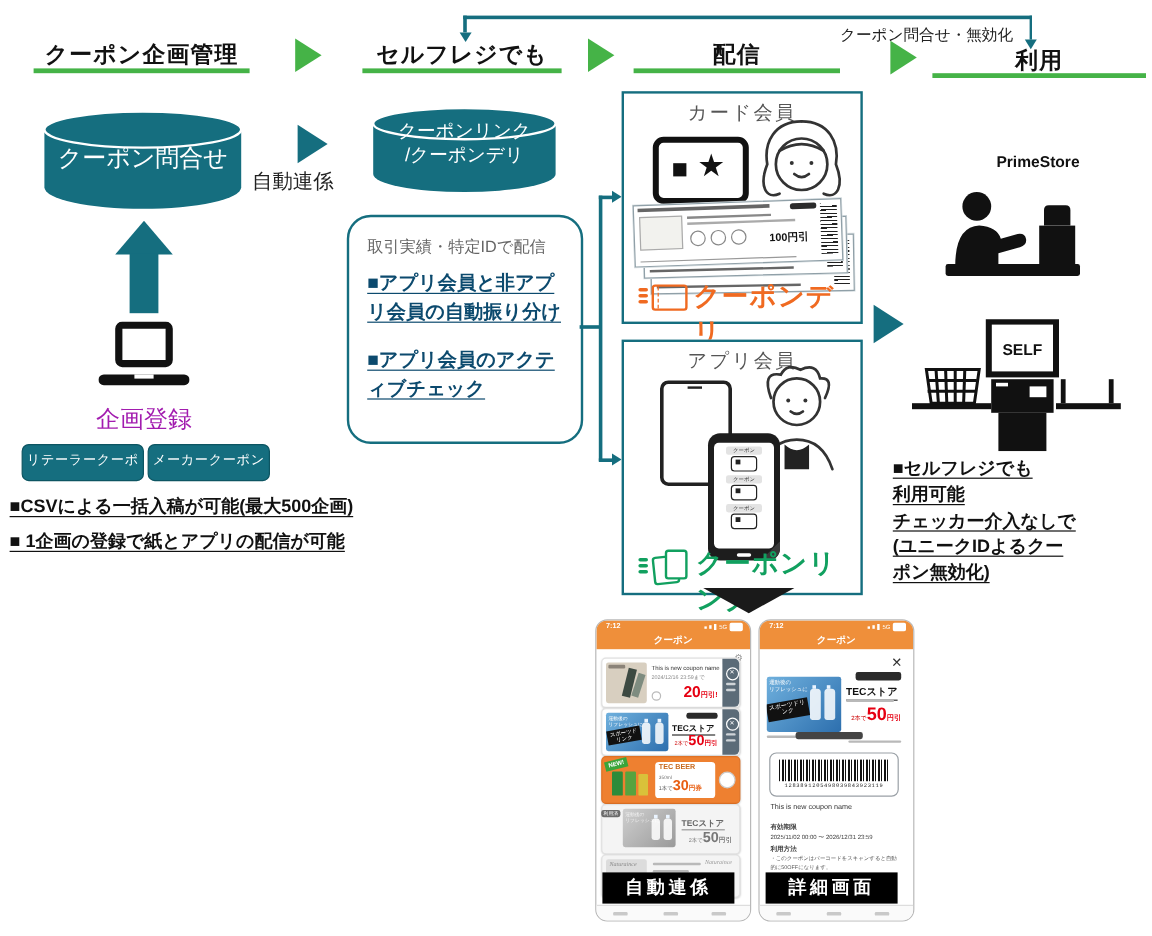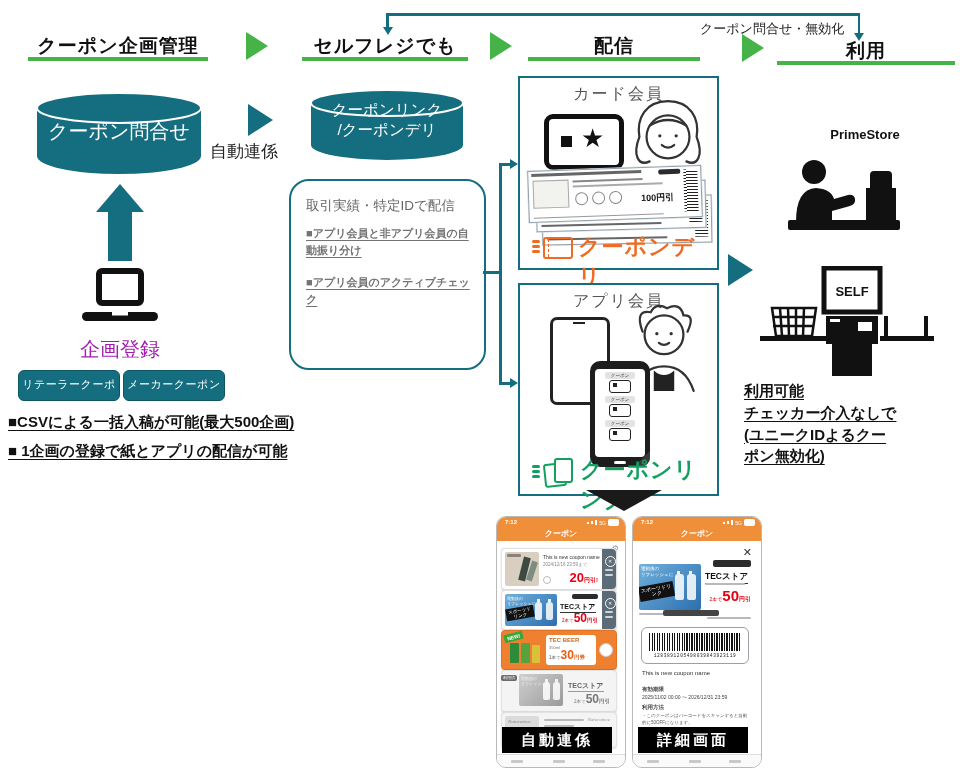--- a/index.html
+++ b/index.html
@@ -20,21 +20,21 @@
   
   .up-arrow-stem{position:absolute;width:24px;background:#156e7f;}
   .up-arrow-head{position:absolute;width:0;height:0;border-left:24px solid transparent;border-right:24px solid transparent;border-bottom:28px solid #156e7f;}
   .reg-label{position:absolute;font-size:20px;color:#a21caf;text-align:center;}
   .tealbtn{position:absolute;height:29px;background:#156e7f;border:1px solid #0d5562;border-radius:6px;color:#fff;
            font-size:11px;text-align:center;line-height:27px;letter-spacing:0.5px;}
   .note{position:absolute;font-size:15px;font-weight:bold;color:#111;text-decoration:underline;text-underline-offset:3px;}
   
   .mgmt-box{position:absolute;border:2.5px solid #156e7f;border-radius:20px;background:#fff;}
   .mgmt-head{font-size:13.5px;color:#666;margin:16px 12px 10px 15px;}
-  .mgmt-item{font-size:11px;font-weight:bold;color:#737373;text-decoration:underline;text-underline-offset:3px;
+  .mgmt-item{font-size:16px;font-weight:bold;color:#0c4a6e;text-decoration:underline;text-underline-offset:3px;
              margin:4px 10px 16px 15px;line-height:1.5;width:168px;}
   
   .dist-box{position:absolute;border:2px solid #156e7f;background:#fff;}
   .dist-title{position:absolute;width:100%;top:6px;text-align:center;font-size:16px;color:#555;letter-spacing:2px;}
   .card-icon{position:absolute;border:5px solid #111;border-radius:9px;background:#fff;}
   .paper{position:absolute;background:#fff;border:1px solid #90a0a8;box-shadow:0 0 0 0.5px #cfd8dc;}
   .pbar{position:absolute;background:#666;}
   .barcode-h{position:absolute;background:repeating-linear-gradient(0deg,#222 0 1px,#fff 1px 3px);}
   .deli-text{font-size:22px;font-weight:bold;color:#f06a21;letter-spacing:1px;}
   .link-text{font-size:22px;font-weight:bold;color:#11a05f;letter-spacing:1px;}
@@ -266,20 +266,21 @@
       <path d="M14 42 L58 42 L54 70 L18 70 Z"></path>
       <line x1="22" y1="42" x2="24" y2="70"></line>
         <line x1="30" y1="42" x2="31" y2="70"></line>
       <line x1="38" y1="42" x2="38" y2="70"></line>
         <line x1="46" y1="42" x2="45" y2="70"></line>
       <line x1="16" y1="51" x2="56" y2="51"></line>
         <line x1="15" y1="60" x2="55" y2="60"></line>
     </g>
   </svg>
   <div class="abs" style="left:744px;top:380px;width:212px;">
+    <span class="use-note">■セルフレジでも</span>
     <span class="use-note">利用可能</span>
     <span class="use-note">チェッカー介入なしで</span>
     <span class="use-note">(ユニークIDよるクー</span>
     <span class="use-note">ポン無効化)</span>
   </div>
 
   <div class="dn-arrow" style="left:586px;top:490px;"></div>
 
   <div class="phone" style="left:496px;top:516px;">
     <div class="ph-header">

